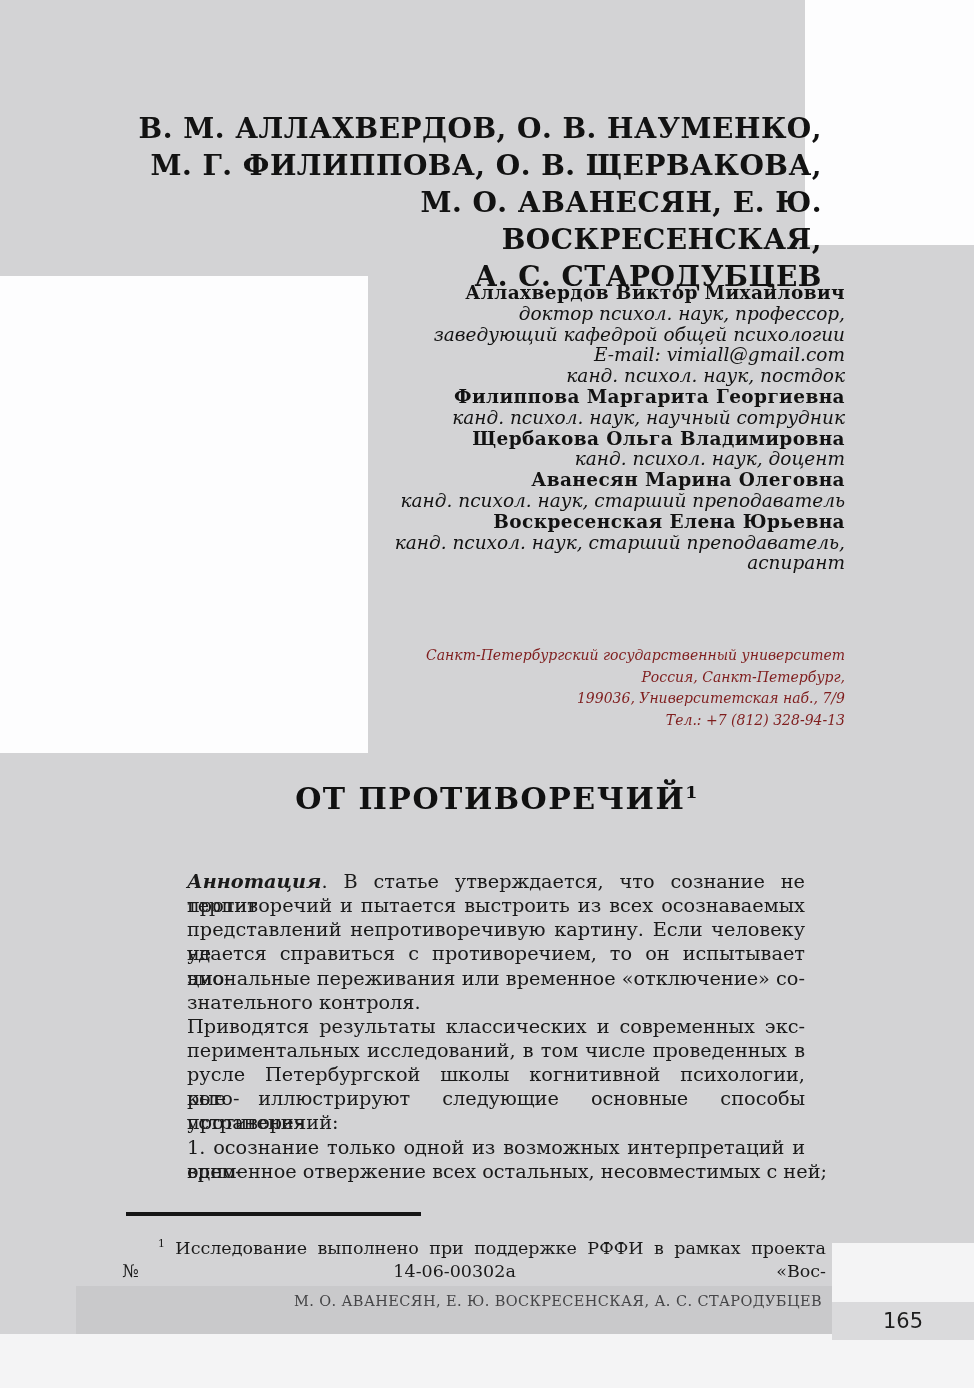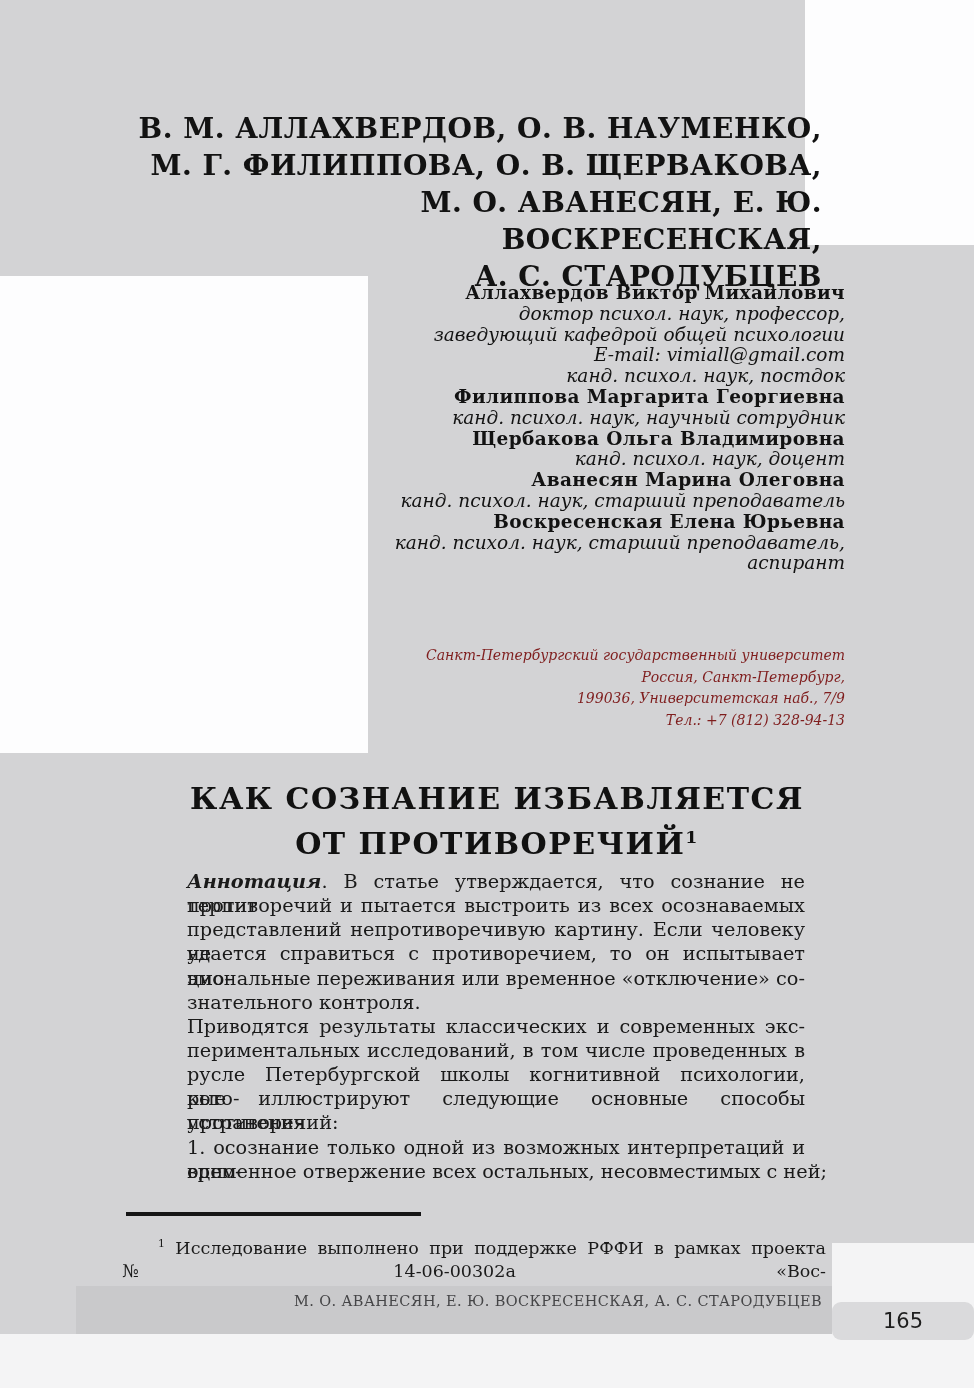--- a/index.html
+++ b/index.html
@@ -62,21 +62,21 @@
   .footer-band{
     position:absolute;left:76px;top:1286px;width:756px;height:48px;
     background:#c9c9cb;box-sizing:border-box;padding:7px 10px 0 0;
     text-align:right;font-size:14.5px;line-height:17px;color:#454547;
     letter-spacing:0.4px;
   }
 
   .pagenum-box{
     position:absolute;left:832px;top:1302px;width:142px;height:38px;
     background:#dadadc;display:flex;align-items:center;justify-content:center;
-    font-family:"DejaVu Sans", sans-serif;font-size:21px;color:#1e1e1e;border-radius:9px;
+    font-family:"DejaVu Sans", sans-serif;font-size:21px;color:#1e1e1e;
   }
 </style>
 </head>
 <body>
 
 <div class="page">
 
   <div class="white-rect rect-top-right"></div>
   <div class="white-rect rect-left"></div>
   <div class="bottom-strip"></div>
@@ -107,21 +107,20 @@
   </div>
 
   <div class="affiliation">
     <div>Санкт-Петербургский государственный университет</div>
     <div>Россия, Санкт-Петербург,</div>
     <div>199036, Университетская наб., 7/9</div>
     <div>Тел.: +7 (812) 328-94-13</div>
   </div>
 
   <div class="article-title">
-    <div>КАК СОЗНАНИЕ ИЗБАВЛЯЕТСЯ</div>
     <div><span>ОТ ПРОТИВОРЕЧИЙ</span><sup>1</sup></div>
   </div>
 
   <div class="abstract">
     <div class="a-line j"><span class="lead">Аннотация</span><span>. В статье утверждается, что сознание не терпит</span></div>
     <div class="a-line j">противоречий и пытается выстроить из всех осознаваемых</div>
     <div class="a-line j">представлений непротиворечивую картину. Если человеку не</div>
     <div class="a-line j">удается справиться с противоречием, то он испытывает эмо-</div>
     <div class="a-line j">циональные переживания или временное «отключение» со-</div>
     <div class="a-line">знательного контроля.</div>

